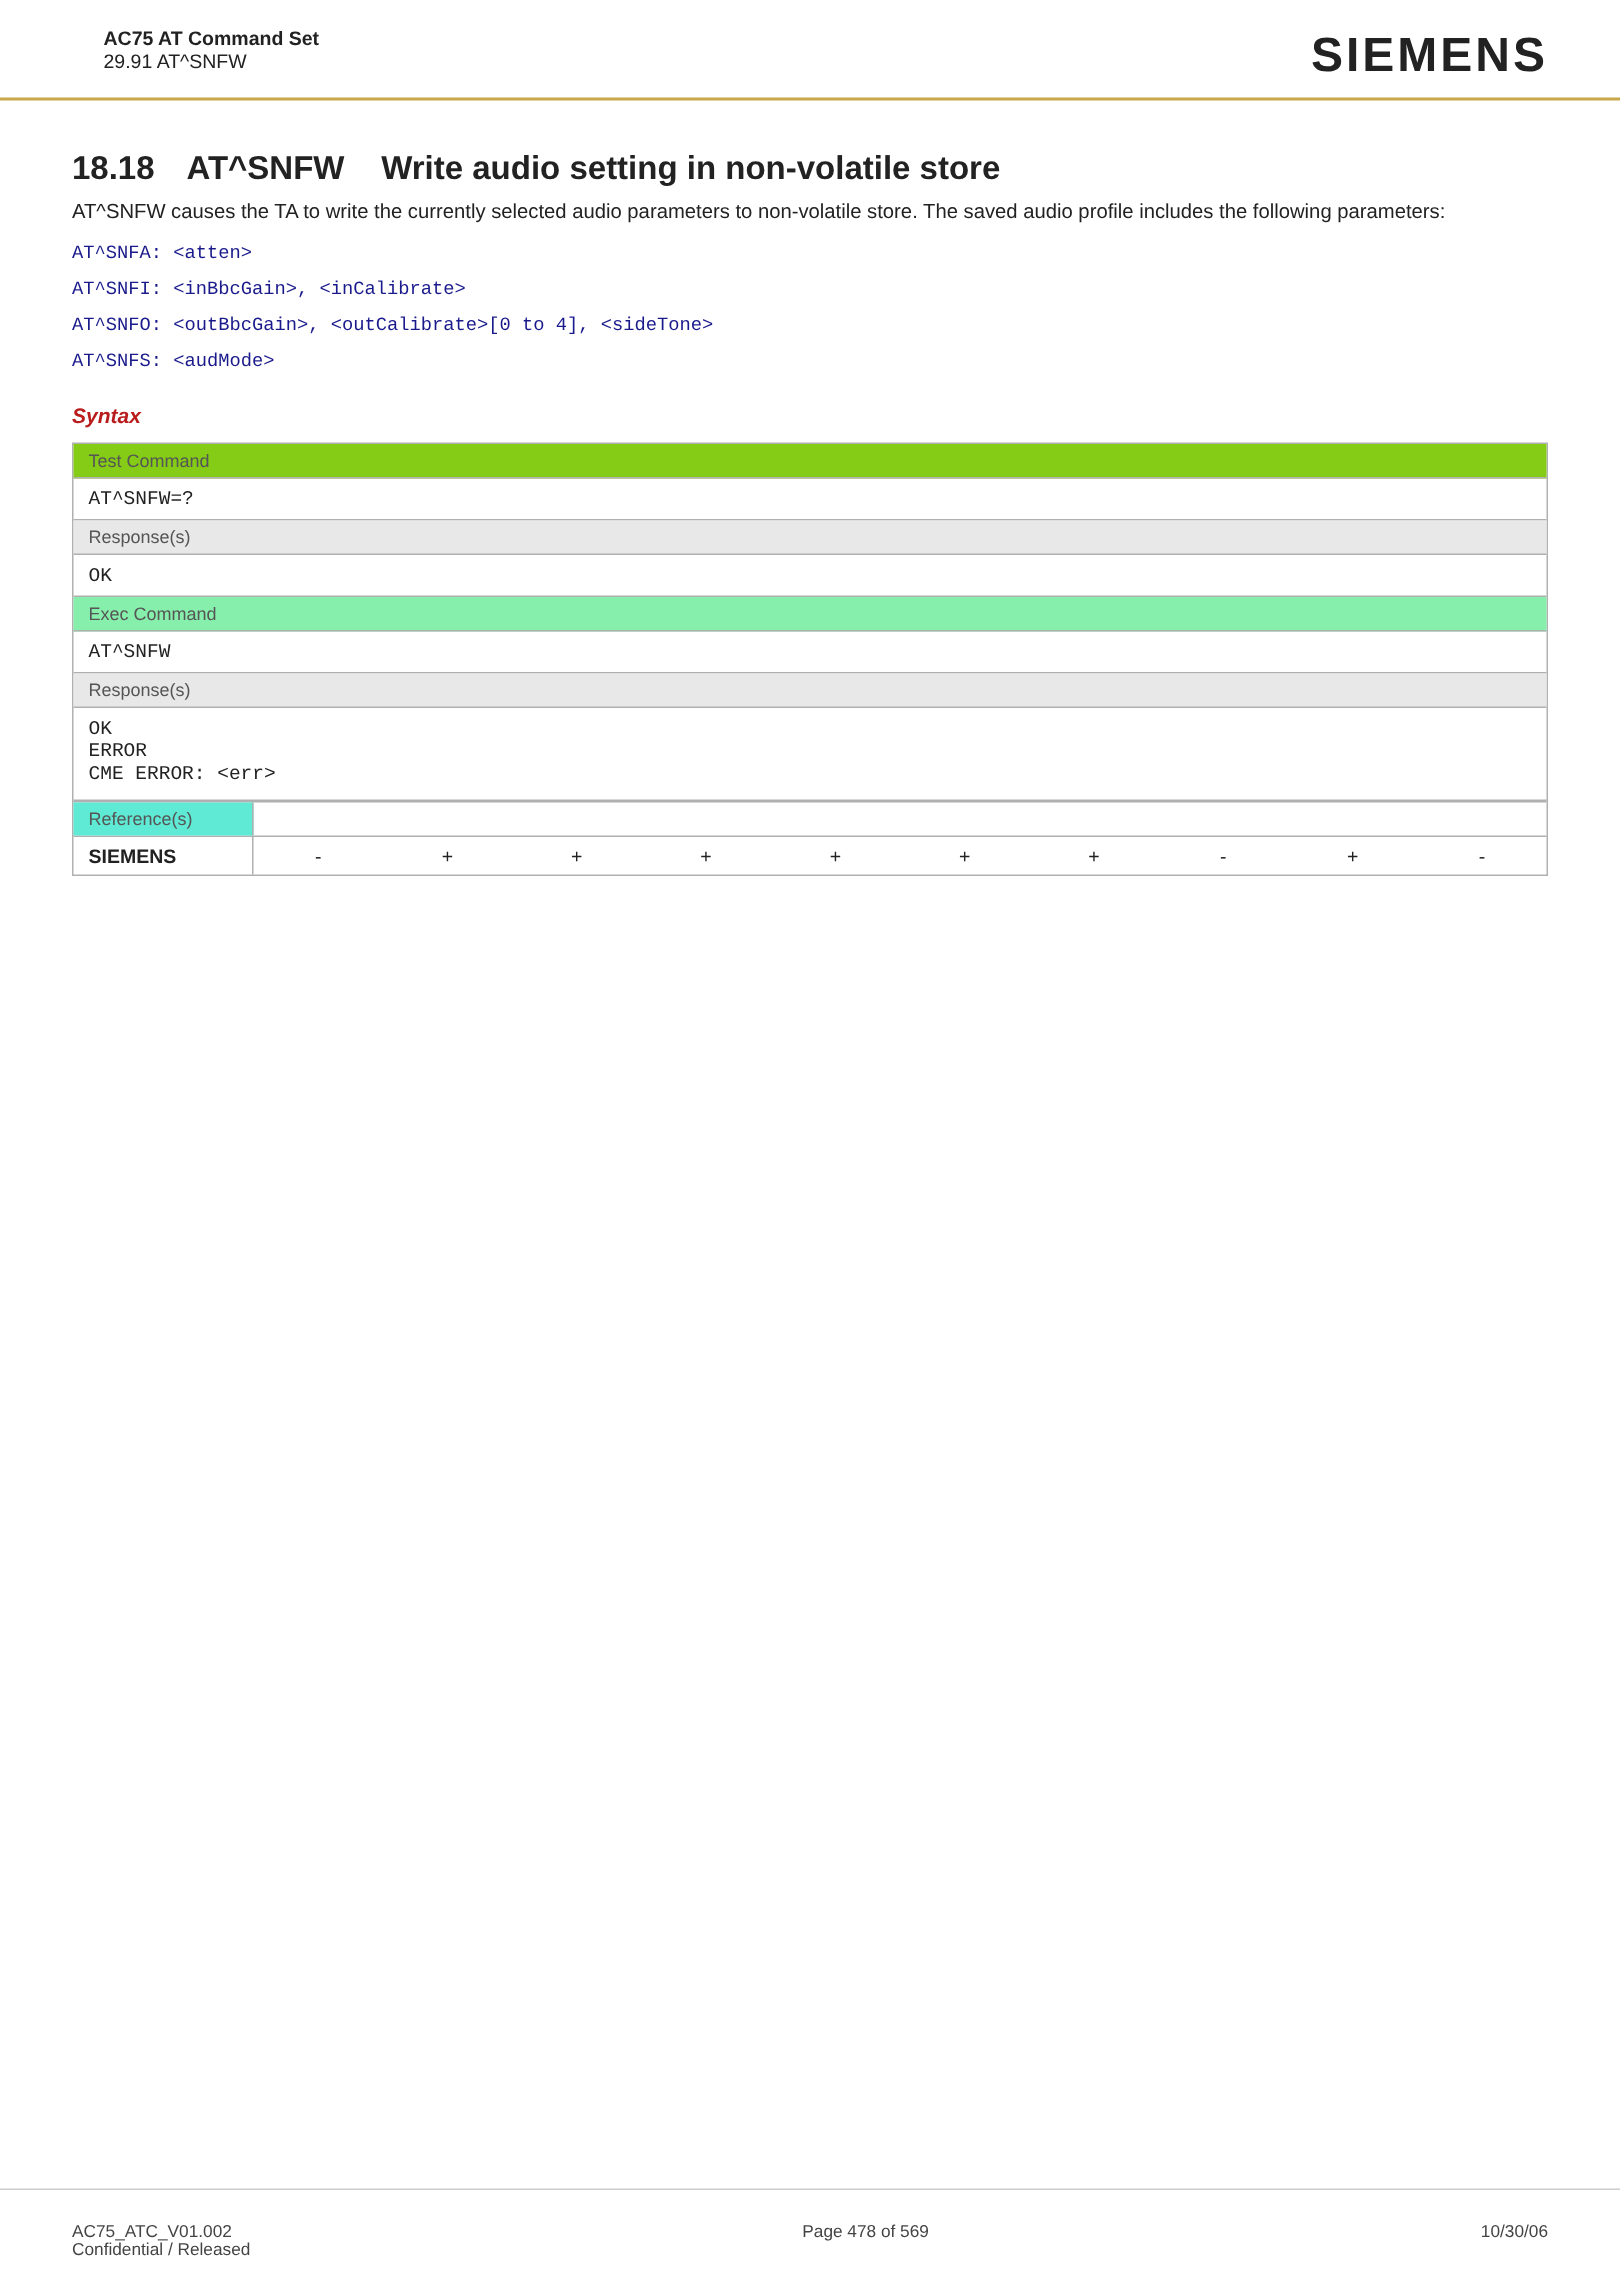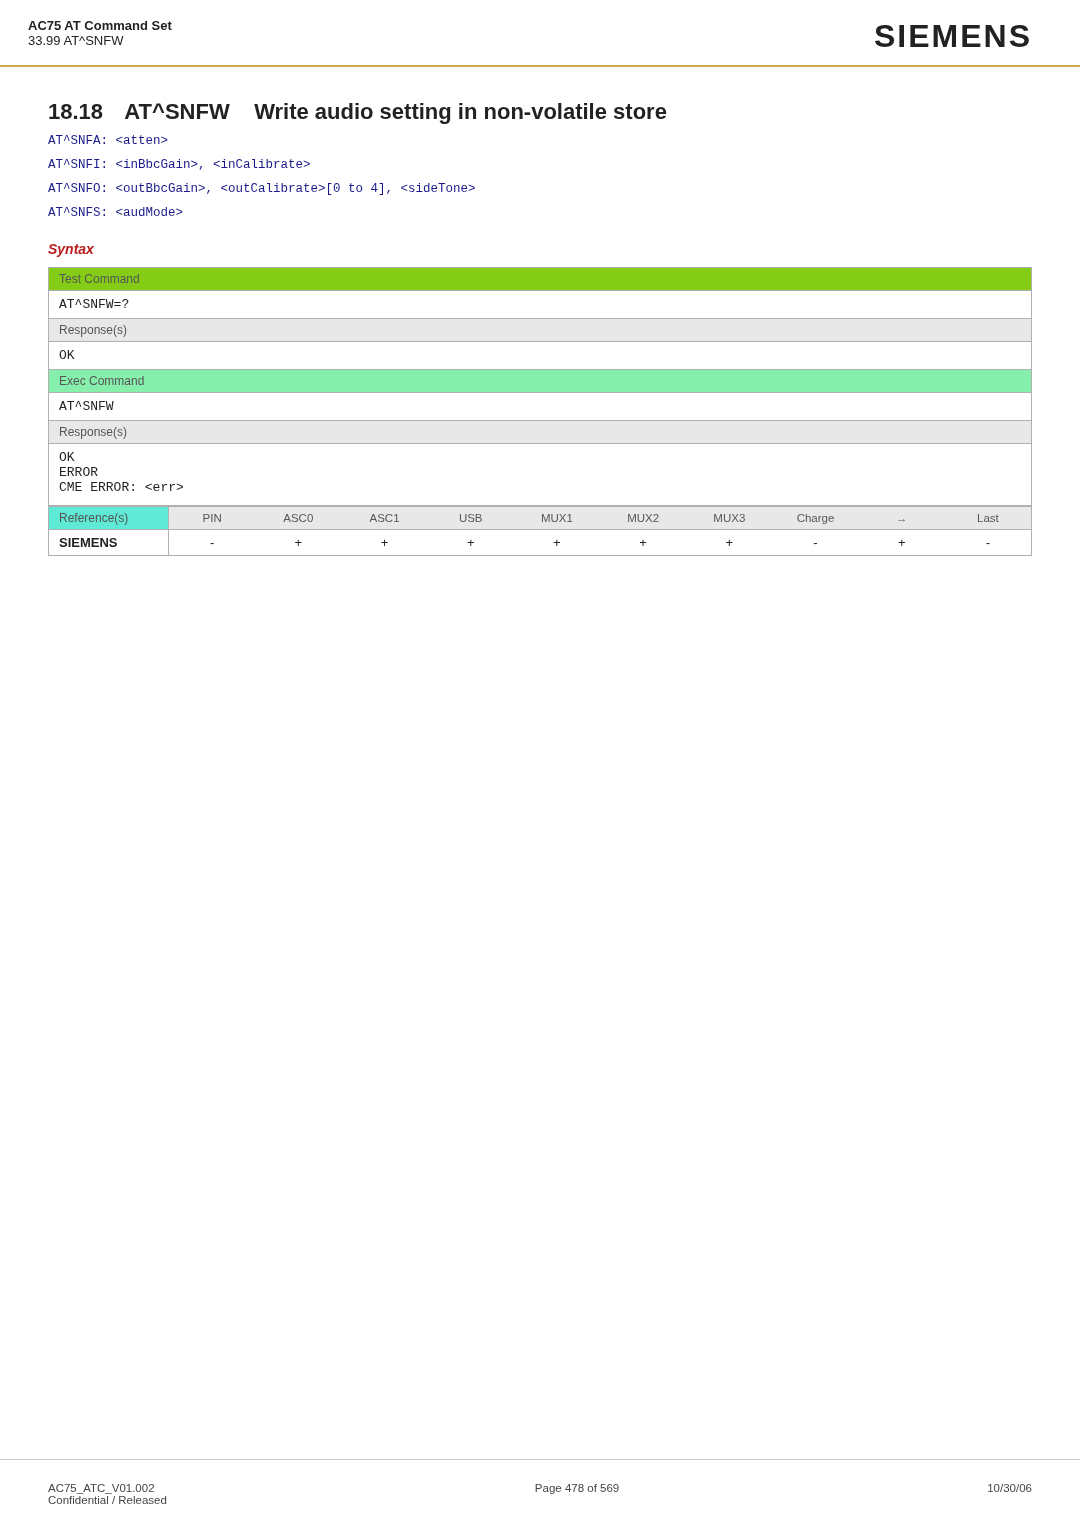--- a/index.html
+++ b/index.html
@@ -11,21 +11,21 @@
       width: 1080px;
       min-height: 1528px;
       position: relative;
     }
 
     
     .header {
       display: flex;
       justify-content: space-between;
       align-items: flex-start;
-      padding: 18px 48px 10px 28px;
+      padding: 18px 48px 10px 69px;
       border-bottom: 2px solid #c8a84b;
     }
     .header-left {
       display: flex;
       flex-direction: column;
     }
     .header-title {
       font-size: 13px;
       font-weight: bold;
       color: #222;
@@ -104,33 +104,34 @@
       display: flex;
       border-top: 1px solid #b0b0b0;
     }
   </style>
 </head>
 <body>
 
 <div class="header">
   <div class="header-left">
     <span class="header-title">AC75 AT Command Set</span>
-    <span class="header-subtitle">33.99 AT^SNFW</span>
+    <span class="header-subtitle">29.91 AT^SNFW</span>
   </div>
   <div class="header-logo">SIEMENS</div>
 </div>
 
 <div class="content">
 
   <div class="section-heading">
     <span class="section-number">18.18</span>
     <span>AT^SNFW</span>&nbsp;&nbsp;&nbsp;
     <span>Write audio setting in non-volatile store</span>
   </div>
 
+  <p class="description">AT^SNFW causes the TA to write the currently selected audio parameters to non-volatile store. The saved audio profile includes the following parameters:</p>
   <div>
     <div class="code-block">AT^SNFA: &lt;atten&gt;</div>
     <div class="code-block">AT^SNFI: &lt;inBbcGain&gt;, &lt;inCalibrate&gt;</div>
     <div class="code-block">AT^SNFO: &lt;outBbcGain&gt;, &lt;outCalibrate&gt;[0 to 4], &lt;sideTone&gt;</div>
     <div class="code-block">AT^SNFS: &lt;audMode&gt;</div>
   </div>
 
   <div class="syntax-heading">Syntax</div>
 
   <div class="ref-compat-wrapper">
@@ -150,32 +151,20 @@
     <div style="background:#e8e8e8; padding:4px 10px; font-size:12px; color:#555; border-bottom:1px solid #b0b0b0;">Response(s)</div>
 
     <div style="padding:6px 10px 10px 10px; font-family:'Courier New',Courier,monospace; font-size:13px; border-bottom:1px solid #b0b0b0;">
       <div>OK</div>
       <div>ERROR</div>
       <div>CME ERROR: &lt;err&gt;</div>
     </div>
 
     <div class="ref-row" style="display:flex; border-top:1px solid #b0b0b0;">
       <div style="background:#5eead4; font-size:12px; color:#555; padding:4px 10px; width:120px; flex-shrink:0; border-right:1px solid #b0b0b0; display:flex; align-items:center;">Reference(s)</div>
-      <div style="flex:1; display:flex; align-items:center; background:#e8e8e8;">
-        <div style="flex:1; text-align:center; font-size:11.5px; color:#555; padding:4px 0;">PIN</div>
-        <div style="flex:1; text-align:center; font-size:11.5px; color:#555; padding:4px 0;">ASC0</div>
-        <div style="flex:1; text-align:center; font-size:11.5px; color:#555; padding:4px 0;">ASC1</div>
-        <div style="flex:1; text-align:center; font-size:11.5px; color:#555; padding:4px 0;">USB</div>
-        <div style="flex:1; text-align:center; font-size:11.5px; color:#555; padding:4px 0;">MUX1</div>
-        <div style="flex:1; text-align:center; font-size:11.5px; color:#555; padding:4px 0;">MUX2</div>
-        <div style="flex:1; text-align:center; font-size:11.5px; color:#555; padding:4px 0;">MUX3</div>
-        <div style="flex:1; text-align:center; font-size:11.5px; color:#555; padding:4px 0;">Charge</div>
-        <div style="flex:1; text-align:center; font-size:11.5px; color:#555; padding:4px 0;">→</div>
-        <div style="flex:1; text-align:center; font-size:11.5px; color:#555; padding:4px 0;">Last</div>
-      </div>
     </div>
 
     <div style="display:flex; border-top:1px solid #b0b0b0;">
       <div style="width:120px; flex-shrink:0; font-weight:bold; font-size:13px; padding:5px 10px; border-right:1px solid #b0b0b0; display:flex; align-items:center;">SIEMENS</div>
       <div style="flex:1; display:flex; align-items:center;">
         <div style="flex:1; text-align:center; font-size:13px; padding:5px 0;">-</div>
         <div style="flex:1; text-align:center; font-size:13px; padding:5px 0;">+</div>
         <div style="flex:1; text-align:center; font-size:13px; padding:5px 0;">+</div>
         <div style="flex:1; text-align:center; font-size:13px; padding:5px 0;">+</div>
         <div style="flex:1; text-align:center; font-size:13px; padding:5px 0;">+</div>

